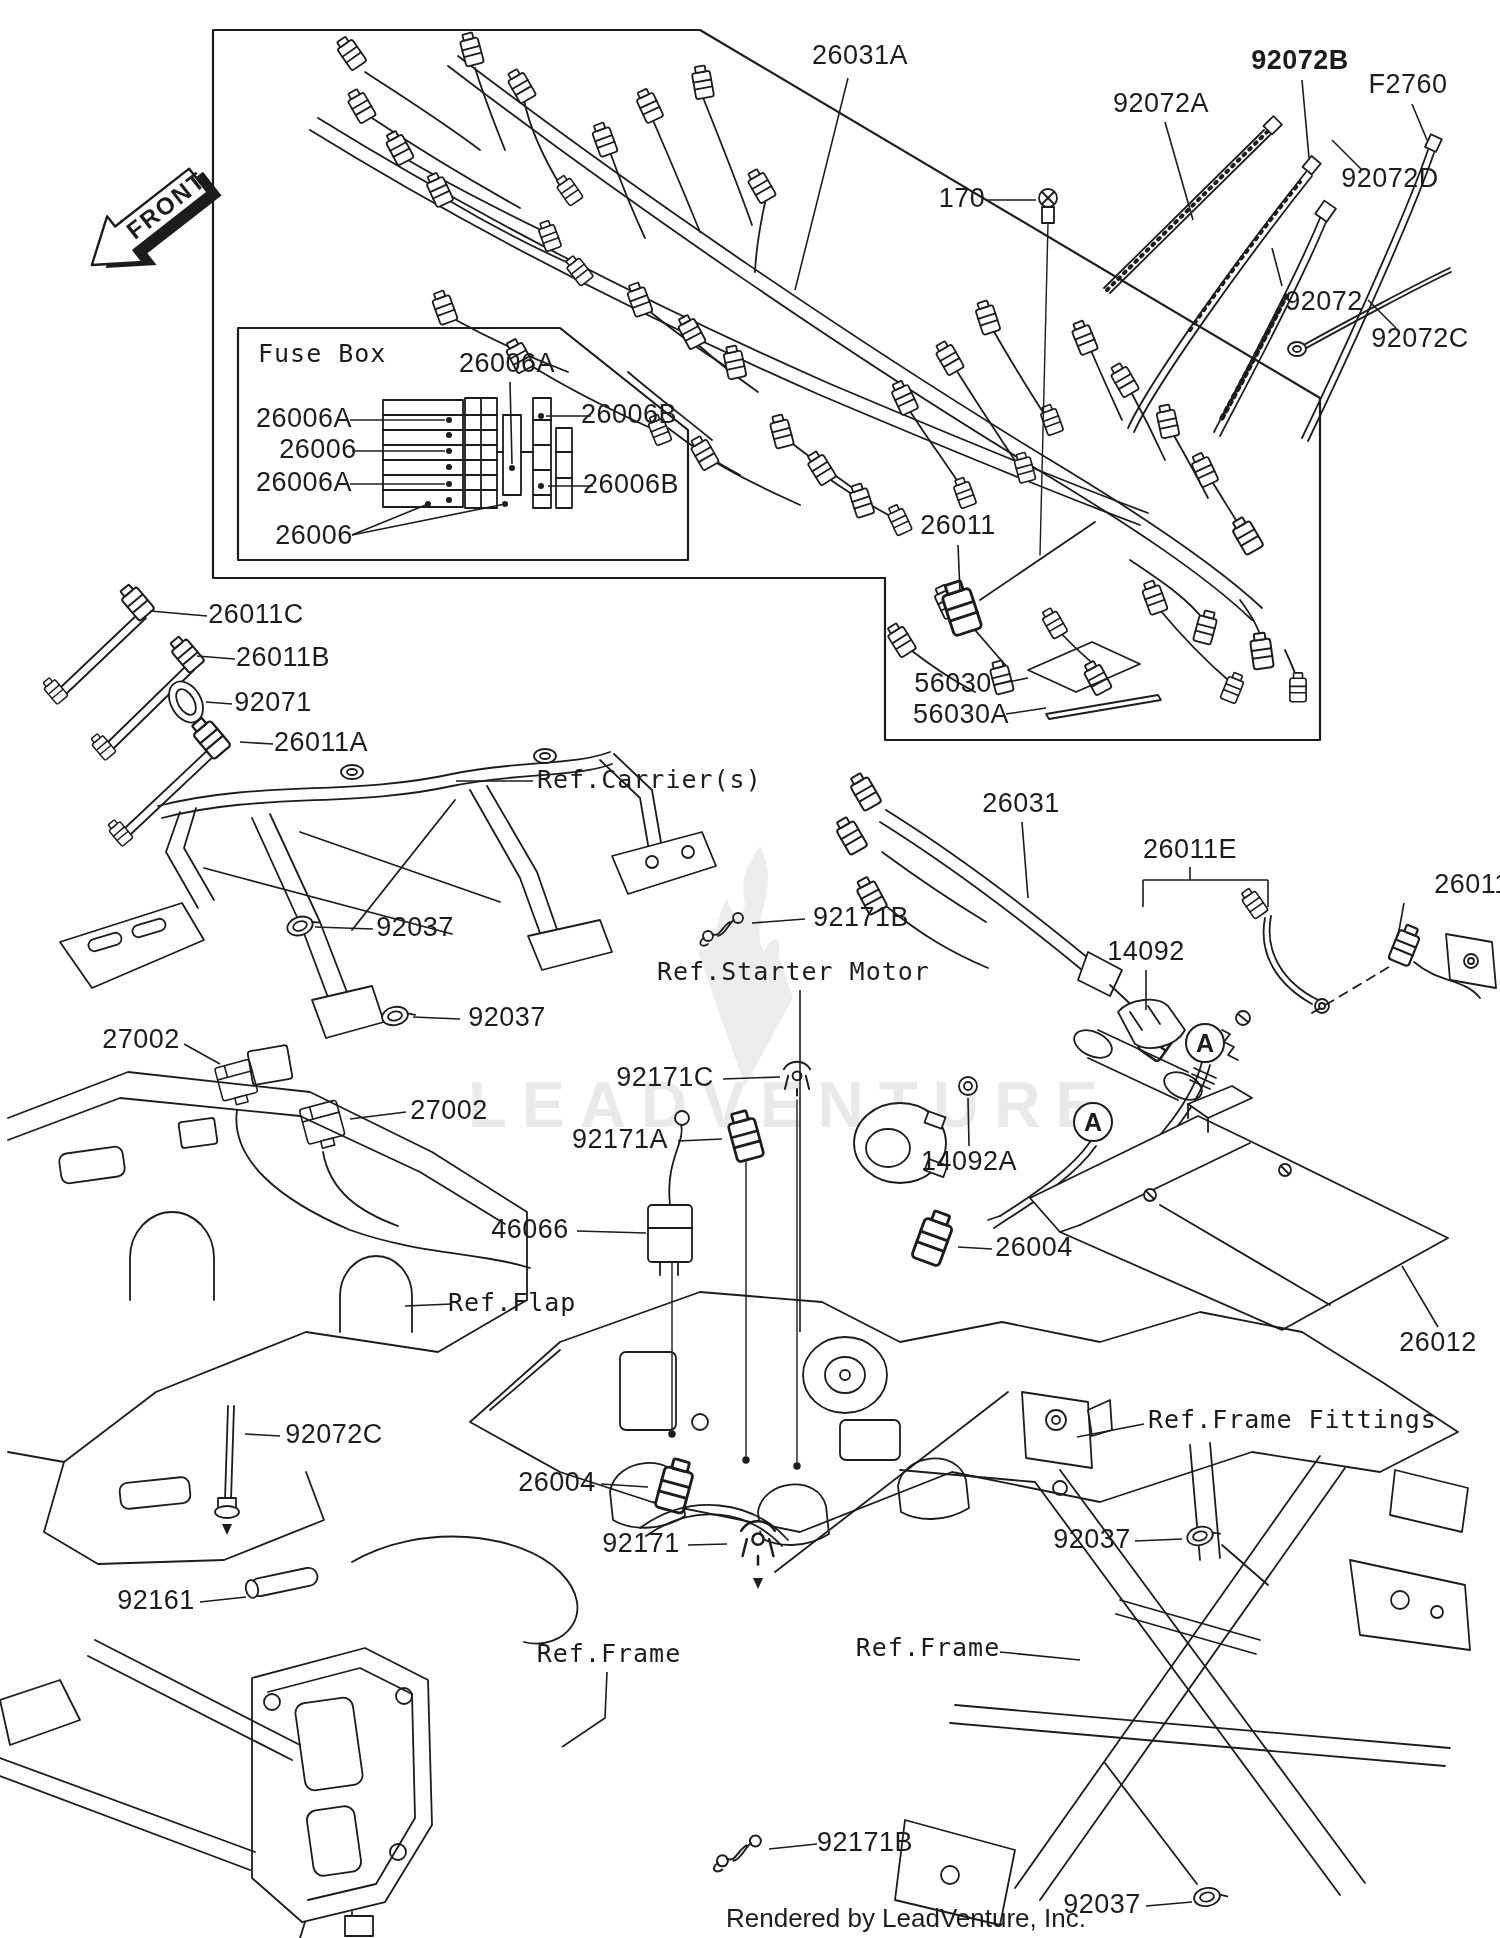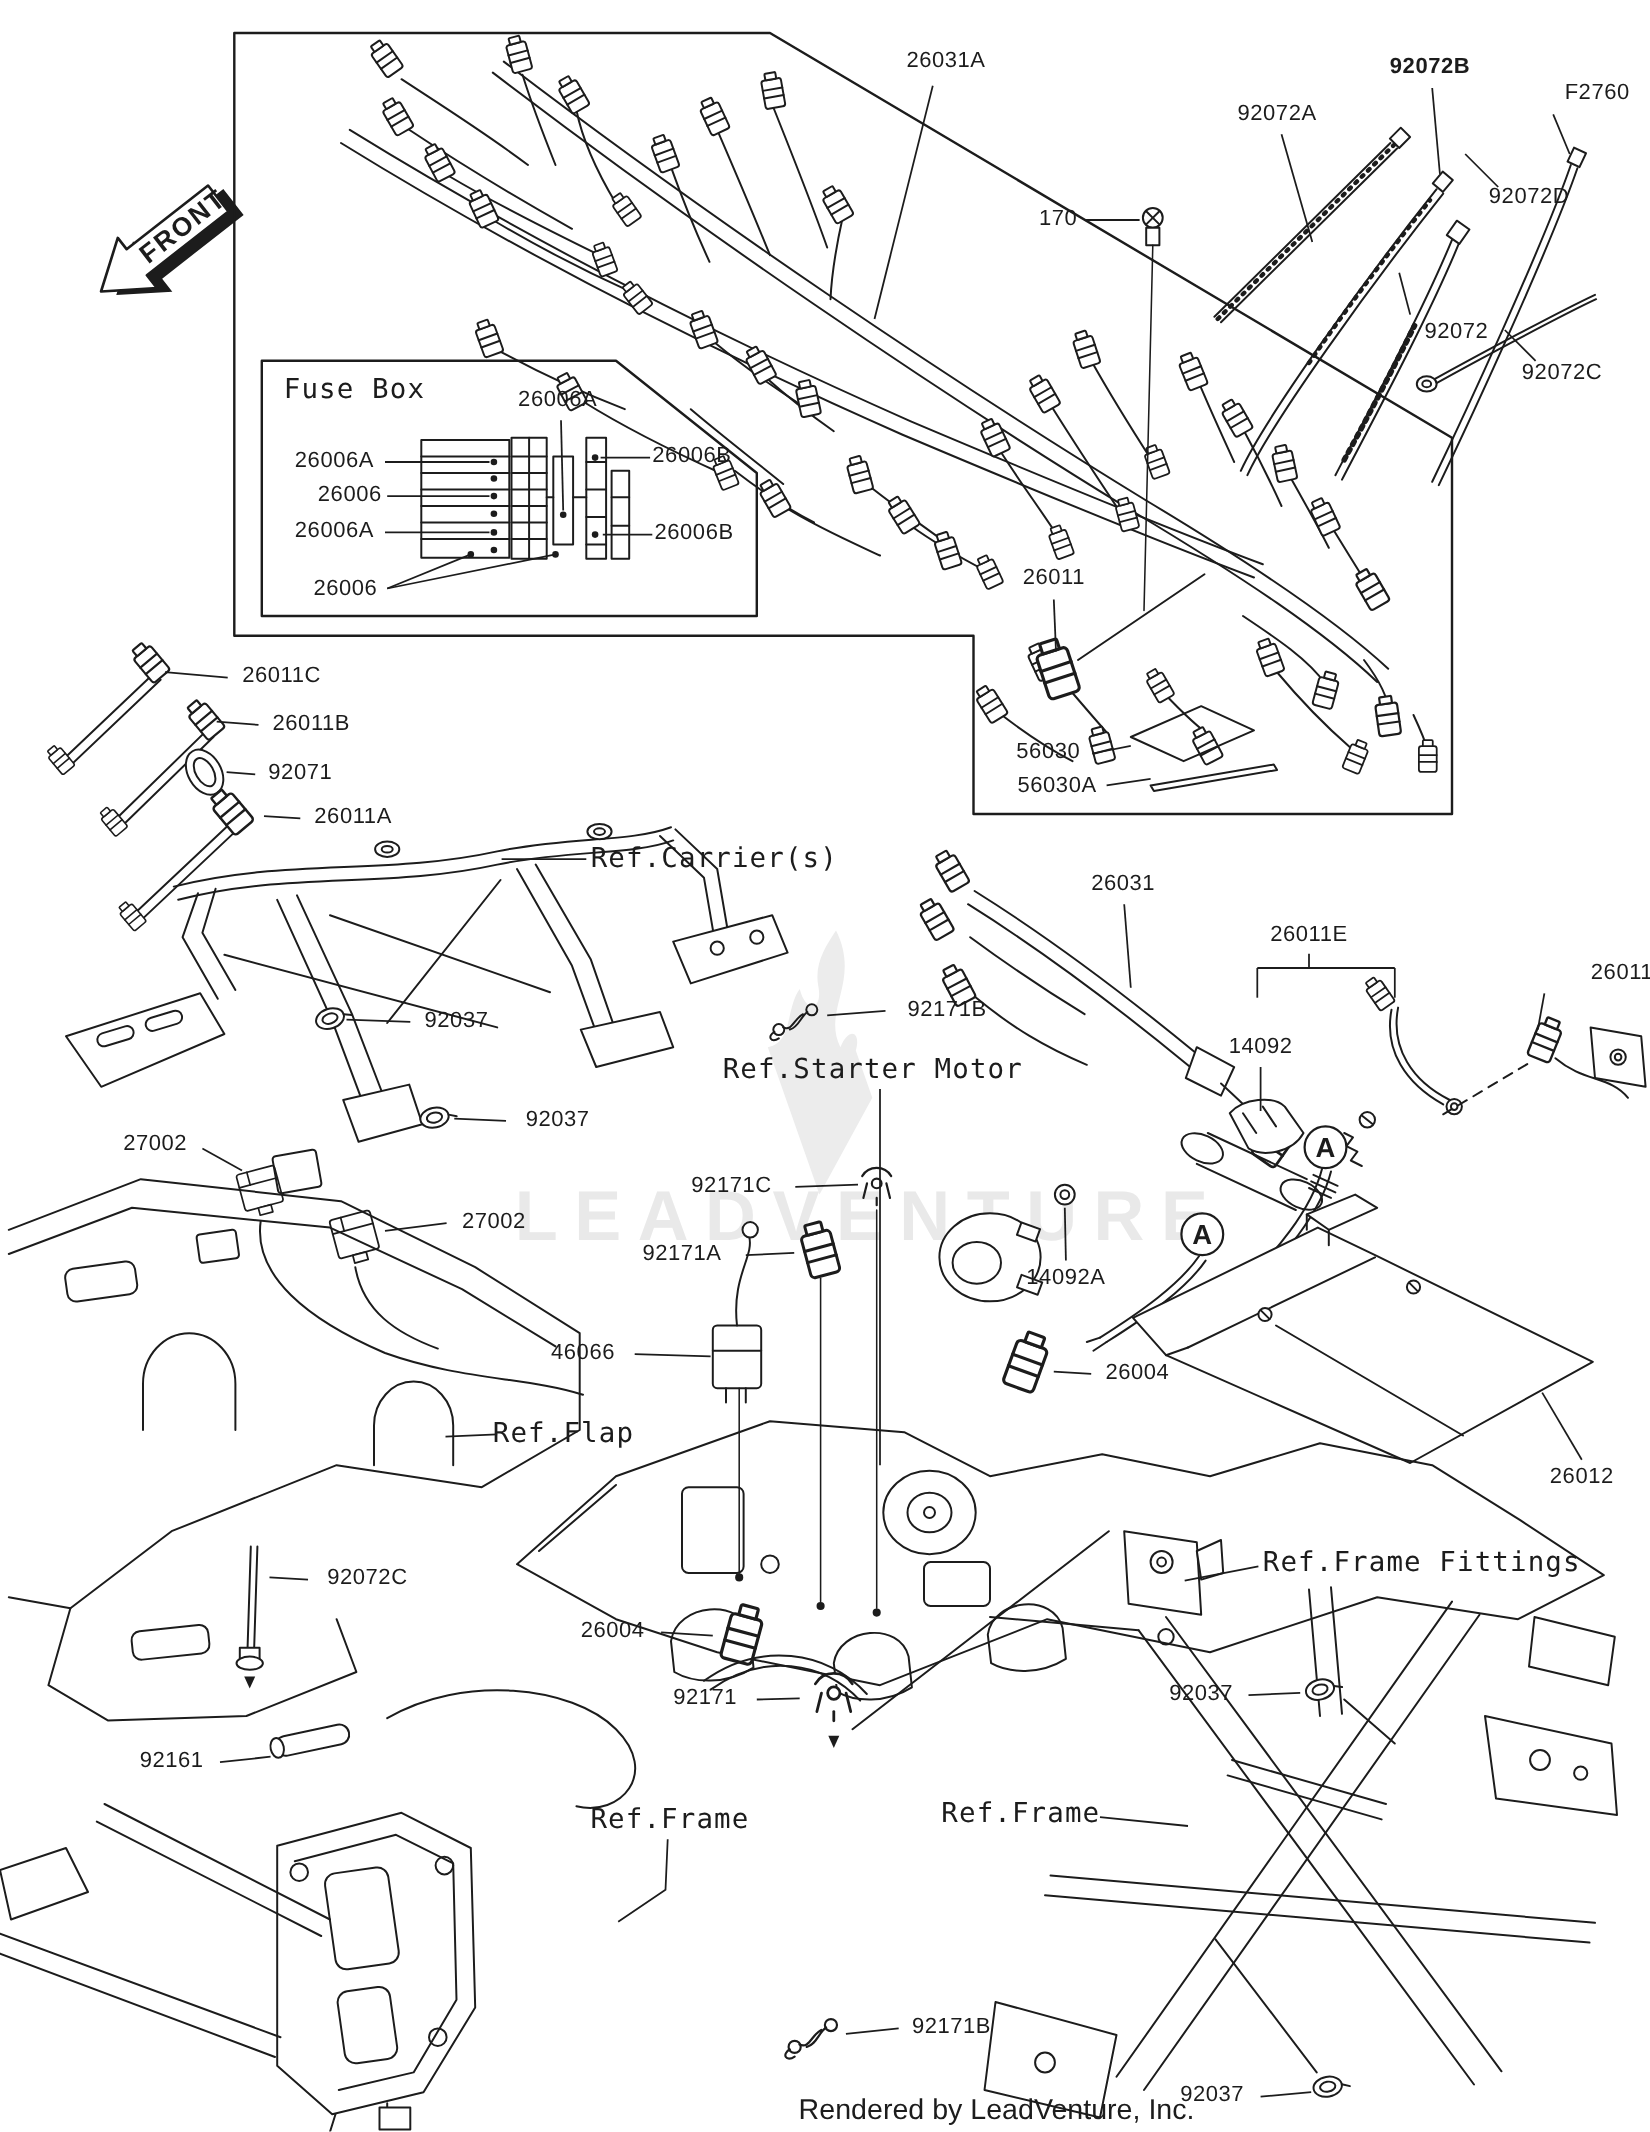--- a/index.html
+++ b/index.html
@@ -4,21 +4,21 @@
 <style>
   html,body{margin:0;padding:0;background:#fff;}
   #page{position:relative;width:1500px;height:1938px;background:#ffffff;overflow:hidden;
         font-family:"Liberation Sans",sans-serif;}
   #page svg{position:absolute;left:0;top:0;}
   #wm-text{position:absolute;left:468px;top:1068px;z-index:0;
            font-family:"Liberation Sans",sans-serif;font-size:64px;font-weight:700;
            letter-spacing:15px;color:#e9e9e9;white-space:nowrap;}
   #art{z-index:1;} #overlay{z-index:2;}
   #labels{position:absolute;left:0;top:0;width:100%;height:100%;z-index:3;}
-  .lbl{position:absolute;white-space:nowrap;color:#1c1c1c;font-size:20px;
+  .lbl{position:absolute;white-space:nowrap;color:#1c1c1c;font-size:27px;
        transform:translate(-50%,-55%);letter-spacing:.5px;}
   .lbl.ref{font-family:"DejaVu Sans Mono",monospace;font-size:25px;letter-spacing:1px;}
   .lbl.left{transform:translate(0,-55%);}
   #footer{position:absolute;left:726px;top:1918px;transform:translate(0,-50%);z-index:3;
           font-size:26px;color:#1c1c1c;white-space:nowrap;}
 </style>
 </head>
 <body>
 
 <div id="page">
@@ -599,21 +599,21 @@
         <circle cx="1093" cy="1122" r="19" fill="#fff" stroke="#1c1c1c" stroke-width="2"></circle>
         <text x="1093" y="1131" text-anchor="middle" fill="#1c1c1c" font-family="Liberation Sans, sans-serif" font-size="25" font-weight="bold">A</text>
       </g>
     </svg>
 
   <div id="labels">
       <div class="lbl" style="left: 860px; top: 57px;">26031A</div>
       <div class="lbl" style="left: 962px; top: 200px;">170</div>
       <div class="lbl" style="left: 1161px; top: 105px;">92072A</div>
       <div class="lbl" style="left: 1300px; top: 62px; font-weight: bold;">92072B</div>
-      <div class="lbl" style="left: 1452px; top: 86px; text-align: center;">F2760</div>
+      <div class="lbl" style="left: 1408px; top: 86px; text-align: center;">F2760</div>
       <div class="lbl" style="left: 1390px; top: 180px;">92072D</div>
       <div class="lbl" style="left: 1282px; top: 303px; margin-left: 42px;">92072</div>
       <div class="lbl" style="left: 1420px; top: 340px;">92072C</div>
       <div class="lbl ref left" style="left: 258px; top: 355px;">Fuse Box</div>
       <div class="lbl" style="left: 507px; top: 365px;">26006A</div>
       <div class="lbl" style="left: 304px; top: 420px;">26006A</div>
       <div class="lbl" style="left: 318px; top: 451px;">26006</div>
       <div class="lbl" style="left: 304px; top: 484px;">26006A</div>
       <div class="lbl" style="left: 314px; top: 537px;">26006</div>
       <div class="lbl" style="left: 629px; top: 416px;">26006B</div>

